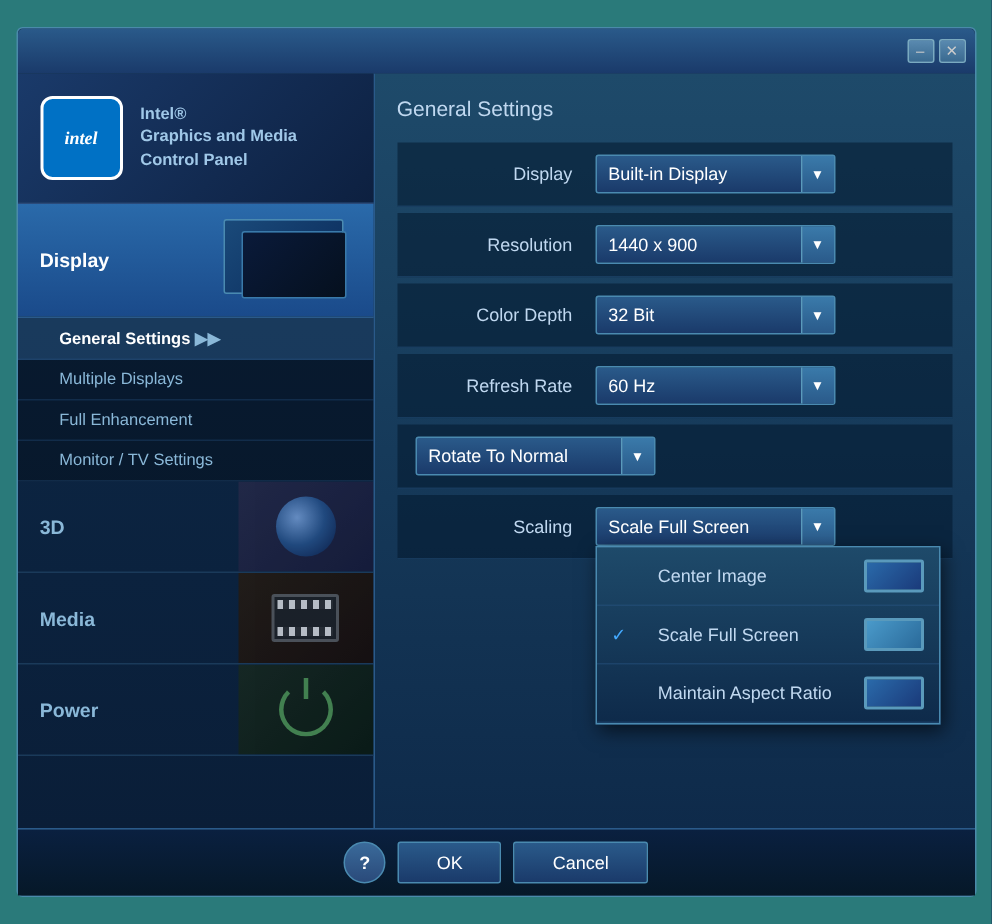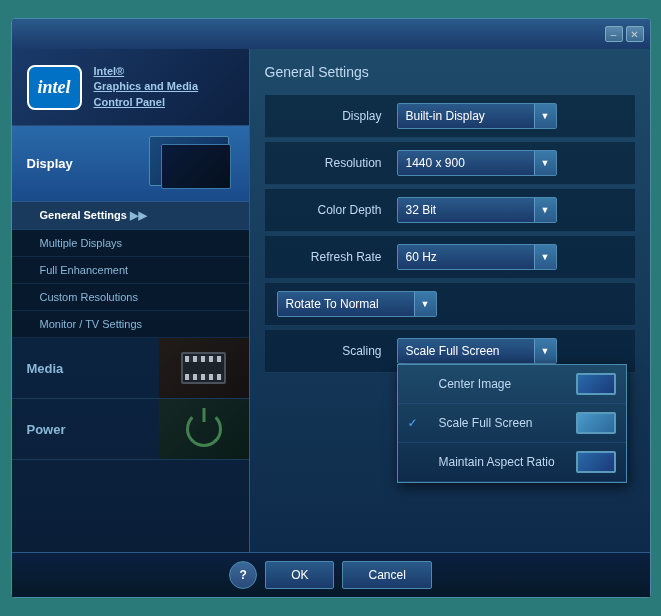--- a/index.html
+++ b/index.html
@@ -70,41 +70,40 @@
       background: linear-gradient(135deg, #1a3a6a 0%, #0d2040 100%);
       padding: 15px 10px 15px 15px;
       display: flex;
       align-items: center;
       gap: 12px;
       border-bottom: 1px solid #2a4a7a;
     }
 
     .intel-logo {
       width: 55px;
-      height: 45px;
+      height: 56px;
       background: #0071c5;
       border-radius: 8px;
       display: flex;
       align-items: center;
       justify-content: center;
       font-weight: bold;
       color: white;
       font-style: italic;
-      font-size: 18px;
+      font-size: 12px;
       font-family: Georgia, serif;
       flex-shrink: 0;
       border: 2px solid #fff;
     }
 
     .sidebar-title {
       color: #a0c8e8;
       font-size: 11px;
       line-height: 1.4;
       font-weight: bold;
-      text-decoration: underline;
     }
 
     .sidebar-section {
       padding: 0;
     }
 
     .sidebar-item-main {
       background: linear-gradient(180deg, #1a4a7a 0%, #0d3060 100%);
       color: #fff;
       padding: 10px 15px;
@@ -484,25 +483,30 @@
             <div class="display-thumb-img2"></div>
           </div>
         </div>
         <div class="sidebar-sub">
           <div class="sidebar-sub-item active">
             <span>General Settings</span>
             <span class="sidebar-arrow"> ▶▶</span>
           </div>
           <div class="sidebar-sub-item">Multiple Displays</div>
           <div class="sidebar-sub-item">Full Enhancement</div>
-          <div class="sidebar-sub-item">Custom Resolutions</div>
           <div class="sidebar-sub-item">Monitor / TV Settings</div>
         </div>
       </div>
 
+      <div class="sidebar-main-item">
+        <div class="sidebar-main-item-label">3D</div>
+        <div class="sidebar-main-item-thumb thumb-3d">
+          <div class="sphere-icon"></div>
+        </div>
+      </div>
 
       <div class="sidebar-main-item">
         <div class="sidebar-main-item-label">Media</div>
         <div class="sidebar-main-item-thumb thumb-media">
           <div class="film-icon"></div>
         </div>
       </div>
 
       <div class="sidebar-main-item">
         <div class="sidebar-main-item-label">Power</div>

